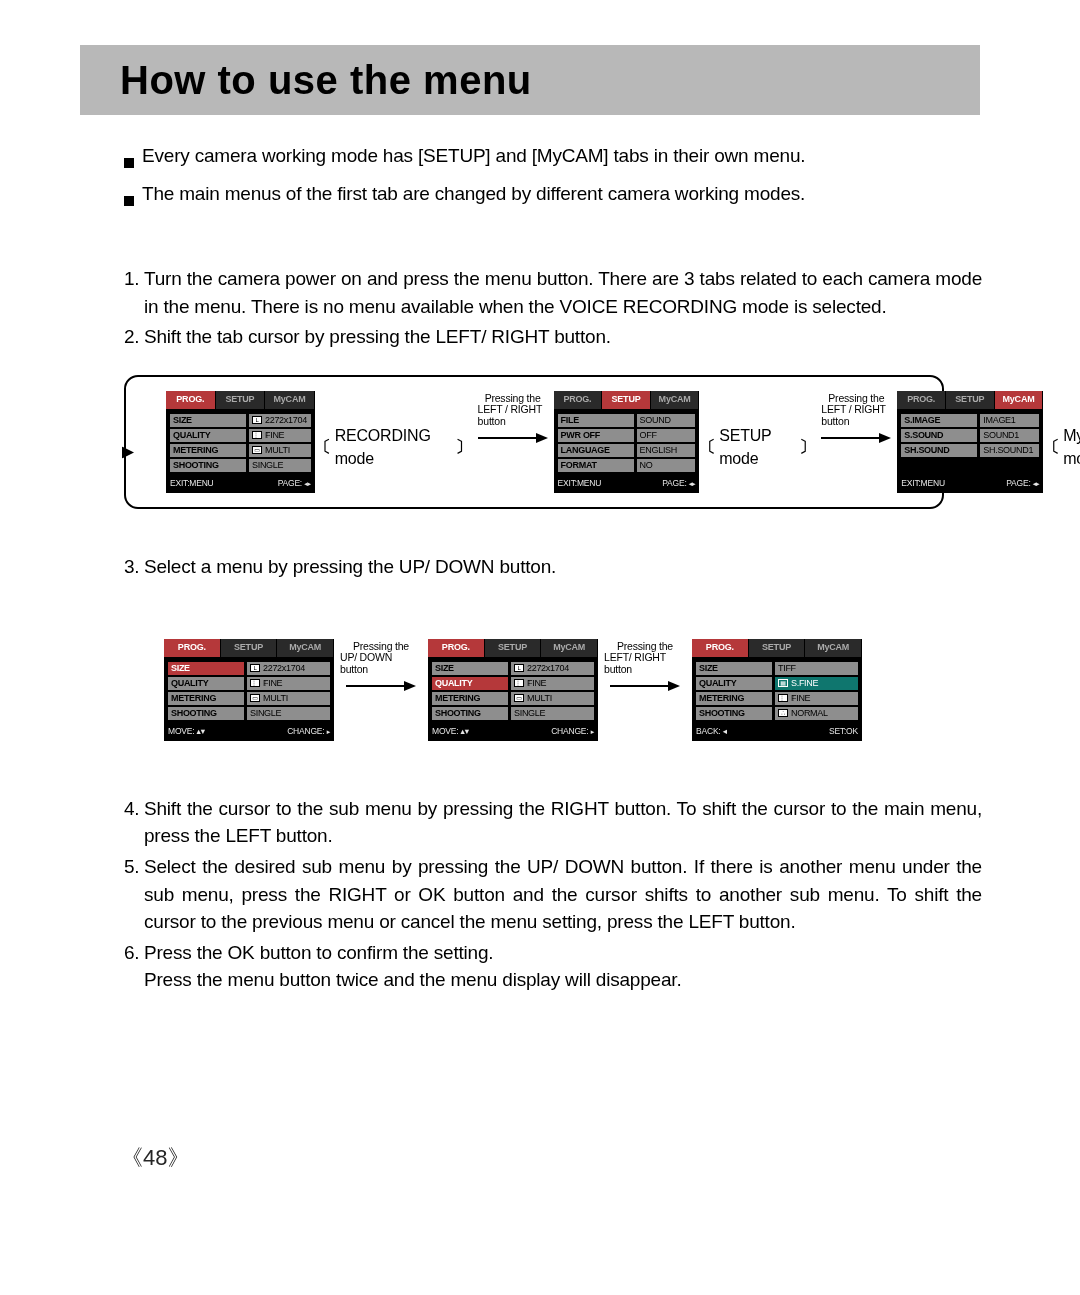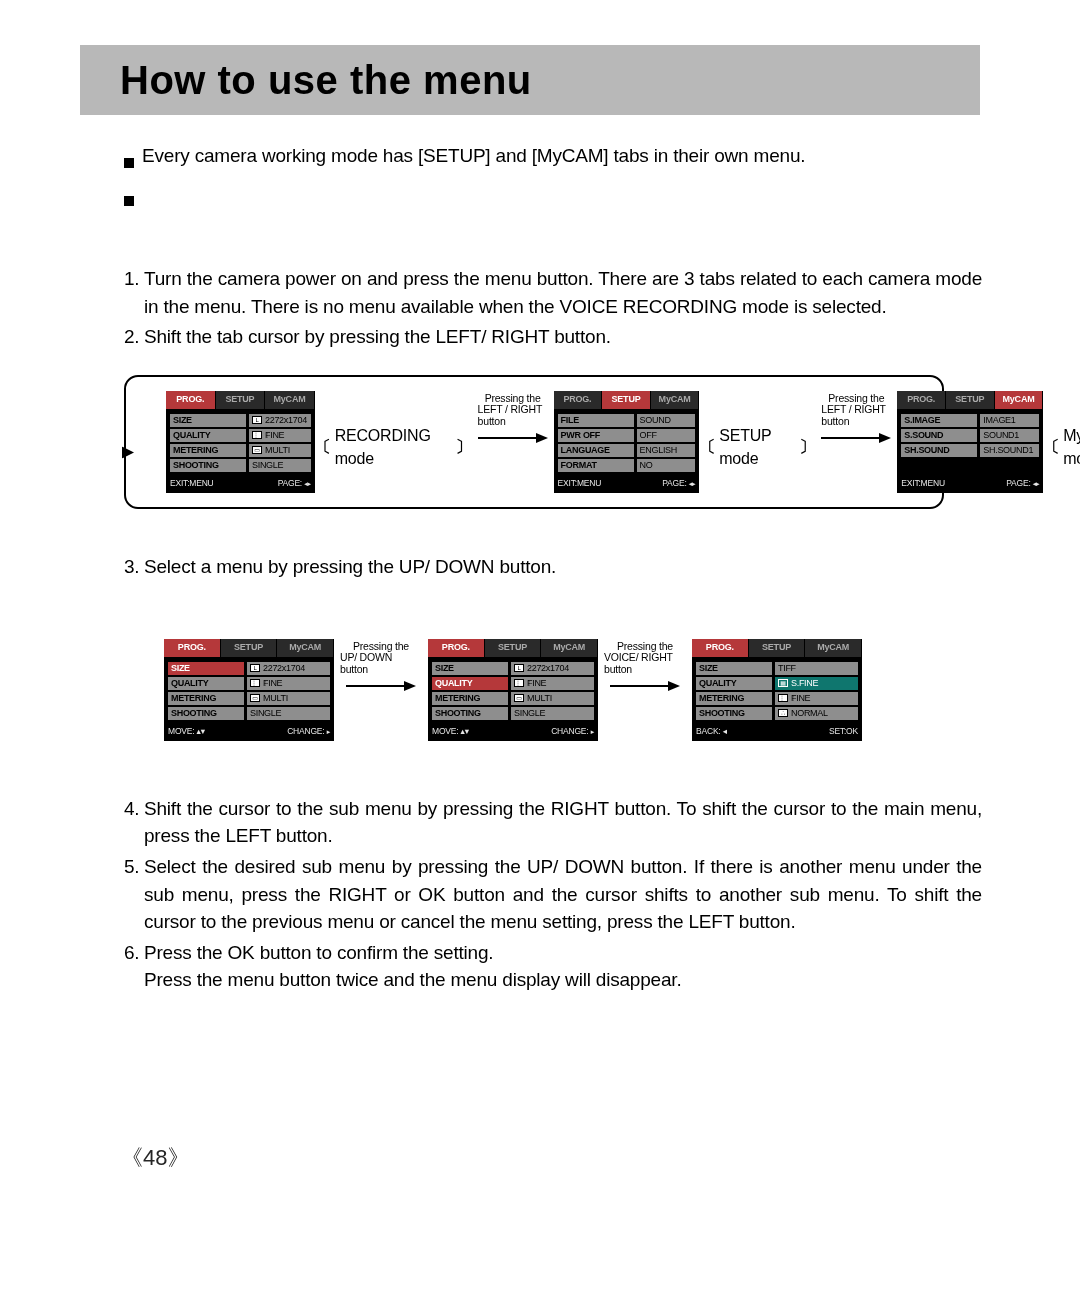--- a/index.html
+++ b/index.html
@@ -239,20 +239,21 @@
   </div>
 
   <div class="body">
     <div class="bullets">
       <div class="bullet">
         <span class="sq"><span class="sq-glyph"></span></span>
         <span>Every camera working mode has [SETUP] and [MyCAM] tabs in their own menu.</span>
       </div>
       <div class="bullet">
         <span class="sq"><span class="sq-glyph"></span></span>
+        <span>The main menus of the first tab are changed by different camera working modes.</span>
       </div>
     </div>
 
     <div class="numbered">
       <div class="item">
         <span class="num">1.</span>
         <span class="txt">Turn the camera power on and press the menu button. There are 3 tabs related to each camera mode in the menu. There is no menu available when the VOICE RECORDING mode is selected.</span>
       </div>
       <div class="item">
         <span class="num">2.</span>
@@ -479,21 +480,21 @@
     </div>
               </div>
               <div class="footer">
                 <span class="f-left">MOVE: <span class="tri">▴▾</span></span>
                 <span class="f-right">CHANGE: <span class="tri">▸</span></span>
               </div>
             </div>
         </div>
         <div class="arrow-col">
           <span class="al1">Pressing the</span>
-          <span class="al2">VOICE/ RIGHT button</span>
+          <span class="al2">LEFT/ RIGHT button</span>
           <span class="arrow">
             <svg width="70" height="10">
                 <line x1="0" y1="5" x2="58" y2="5" stroke="#000" stroke-width="2"></line>
                 <polygon points="58,0 70,5 58,10" fill="#000"></polygon>
               </svg>
           </span>
         </div>
         <div class="lcd-col">
           <div class="lcd" id="lcd6">
               <div class="tabs">

